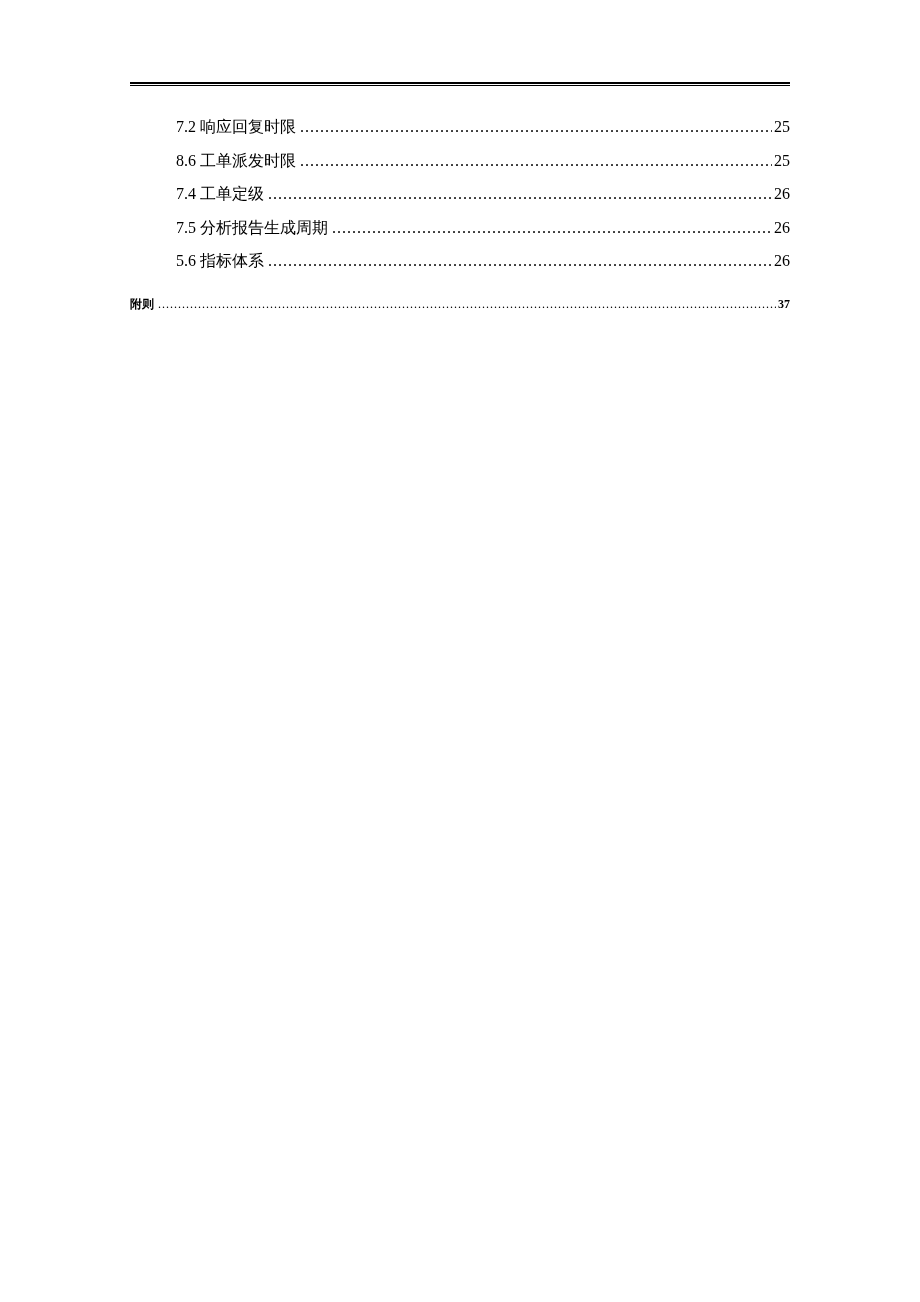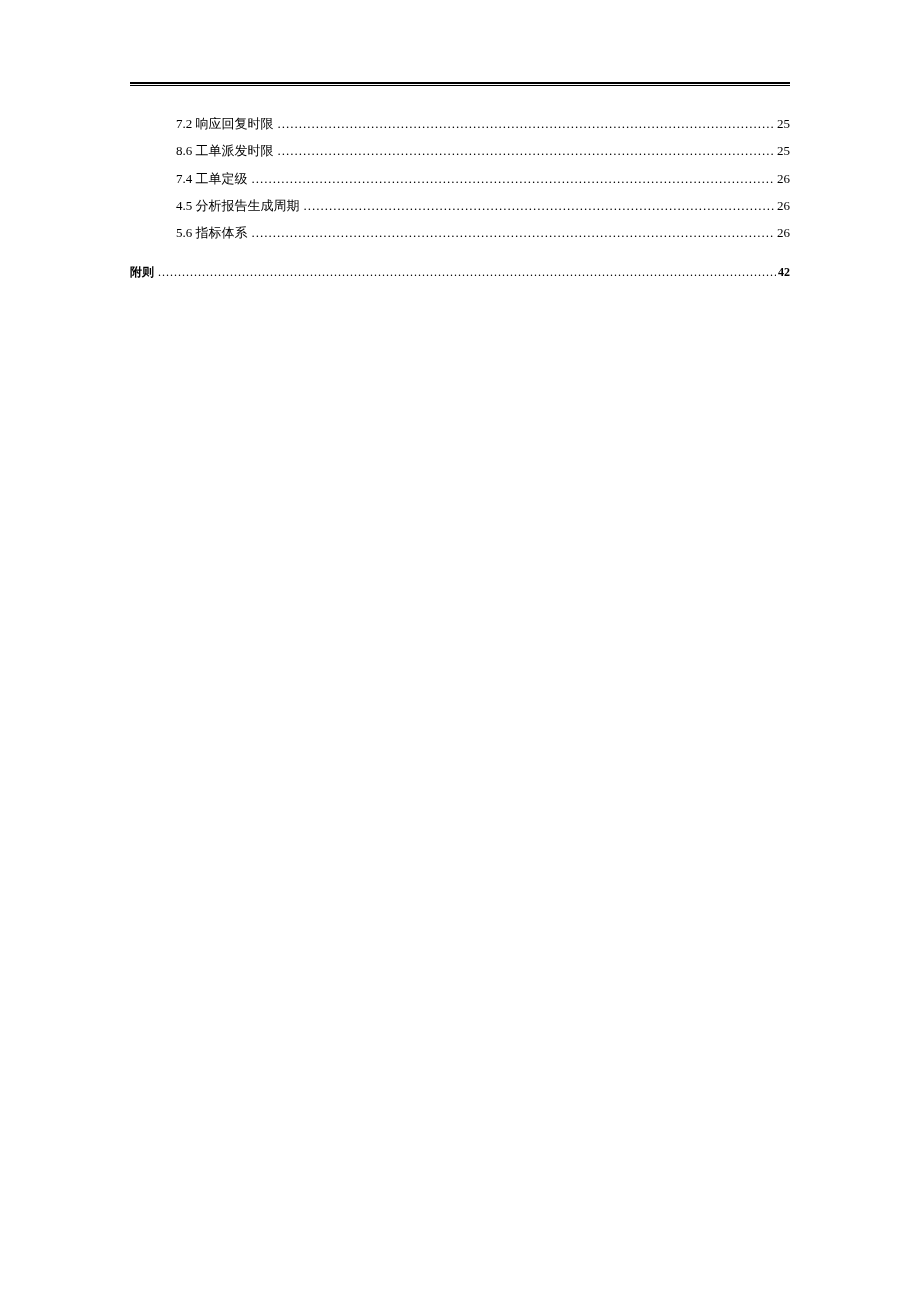--- a/index.html
+++ b/index.html
@@ -21,21 +21,21 @@
       border-top: 2px solid #000;
       border-bottom: 1px solid #000;
       height: 4px;
       margin-bottom: 24px;
     }
     .toc-sub-entry {
       display: flex;
       align-items: baseline;
       margin-left: 46px;
       margin-bottom: 0;
-      font-size: 13px;
+      font-size: 16px;
       color: #000;
       line-height: 2.1;
       white-space: nowrap;
     }
     .toc-main-entry {
       display: flex;
       align-items: baseline;
       margin-left: 0;
       margin-top: 14px;
       font-size: 12px;
@@ -82,29 +82,29 @@
     <span class="toc-page">25</span>
   </div>
 
   <div class="toc-sub-entry">
     <span class="toc-label">7.4 工单定级</span>
     <span class="toc-dots"></span>
     <span class="toc-page">26</span>
   </div>
 
   <div class="toc-sub-entry">
-    <span class="toc-label">4.5 分析报告生成周期</span>
+    <span class="toc-label">7.5 分析报告生成周期</span>
     <span class="toc-dots"></span>
     <span class="toc-page">26</span>
   </div>
 
   <div class="toc-sub-entry">
     <span class="toc-label">5.6 指标体系</span>
     <span class="toc-dots"></span>
     <span class="toc-page">26</span>
   </div>
 
   <div class="toc-main-entry">
     <span class="toc-label">附则</span>
     <span class="toc-dots"></span>
-    <span class="toc-page">42</span>
+    <span class="toc-page">37</span>
   </div>
 </div>
 
 </body></html>

